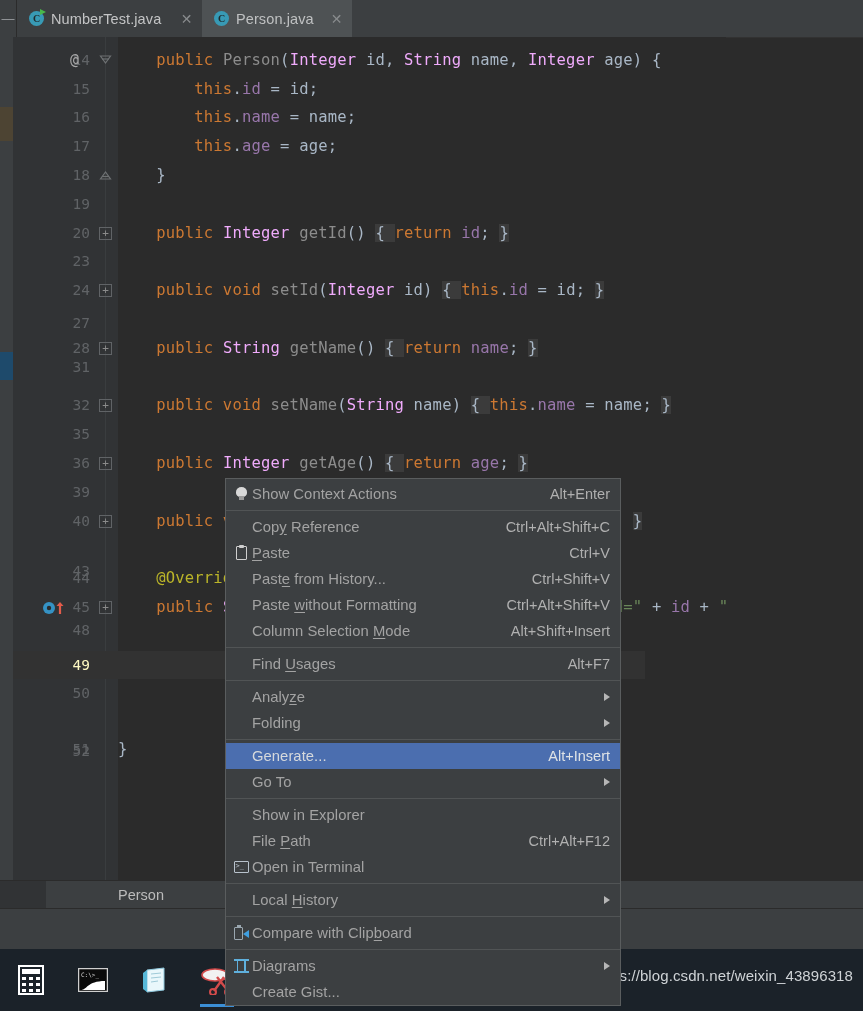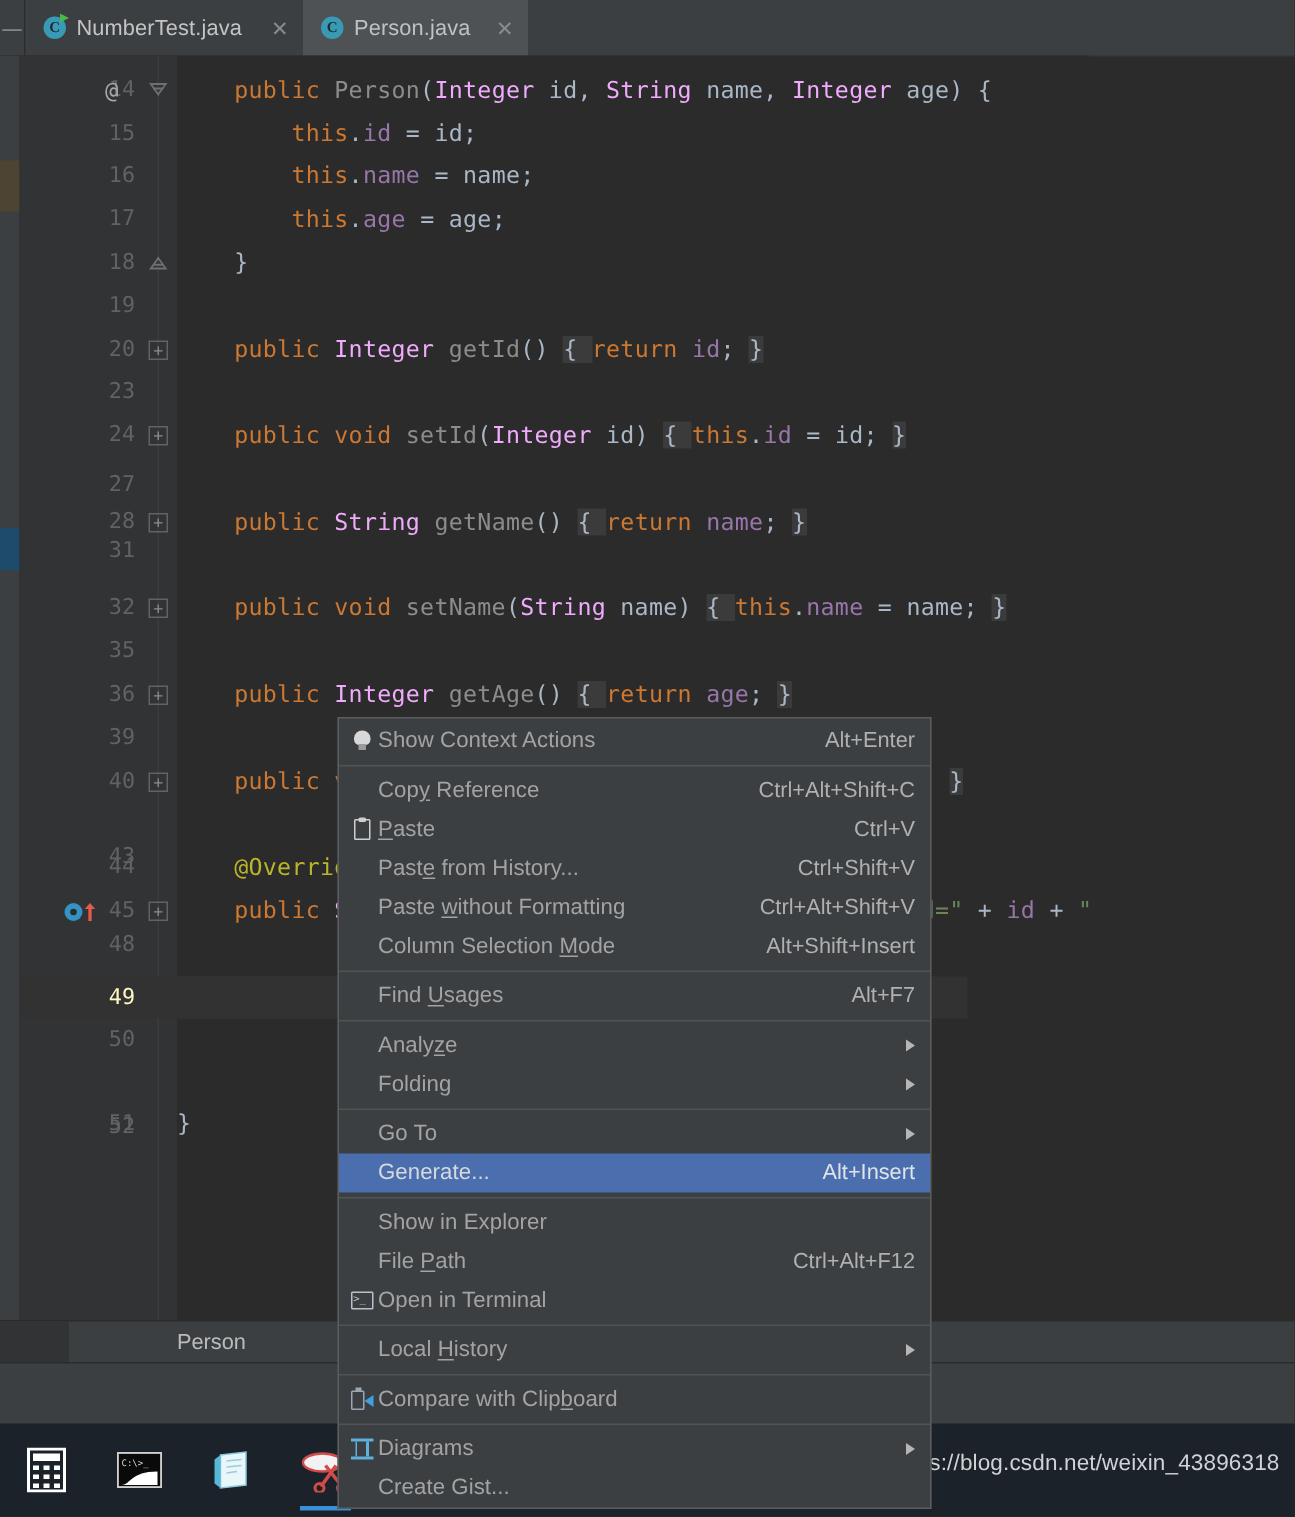--- a/index.html
+++ b/index.html
@@ -446,29 +446,29 @@
       <span class="mi-icon"></span>
       <span class="mi-label">Analy<u>z</u>e</span>
       <span class="mi-arrow"></span>
     </div>
     <div class="mi">
       <span class="mi-icon"></span>
       <span class="mi-label">Folding</span>
       <span class="mi-arrow"></span>
     </div>
     <div class="msep"></div>
+    <div class="mi sel">
+      <span class="mi-icon"></span>
+      <span class="mi-label">Generate...</span>
+      <span class="mi-accel">Alt+Insert</span>
+    </div>
     <div class="mi">
       <span class="mi-icon"></span>
       <span class="mi-label">Go To</span>
       <span class="mi-arrow"></span>
-    </div>
-    <div class="mi sel">
-      <span class="mi-icon"></span>
-      <span class="mi-label">Generate...</span>
-      <span class="mi-accel">Alt+Insert</span>
     </div>
     <div class="msep"></div>
     <div class="mi">
       <span class="mi-icon"></span>
       <span class="mi-label">Show in Explorer</span>
     </div>
     <div class="mi">
       <span class="mi-icon"></span>
       <span class="mi-label">File <u>P</u>ath</span>
       <span class="mi-accel">Ctrl+Alt+F12</span>

